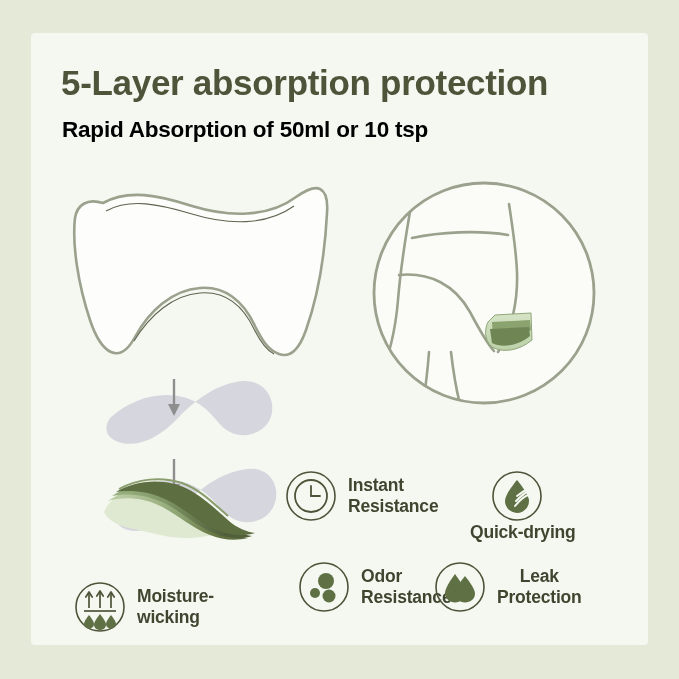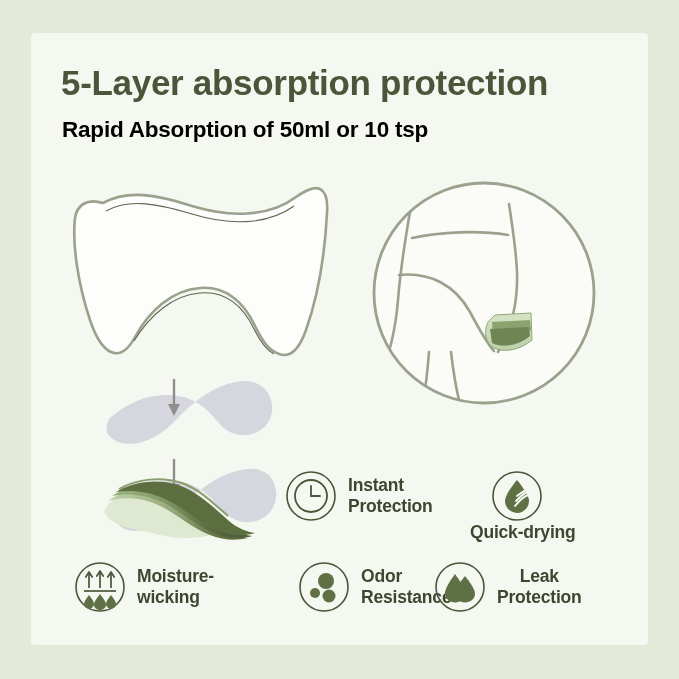--- a/index.html
+++ b/index.html
@@ -70,21 +70,21 @@
     margin-left: 11px;
     font-size: 17.5px;
     font-weight: bold;
     color: #3f4630;
     line-height: 1.2;
     white-space: pre-line;
     letter-spacing: -0.2px;
   }
   .f-instant   { left: 285px; top: 470px; }
   .f-quick     { left: 459px; top: 470px; flex-direction: column; }
-  .f-moisture  { left: 74px;  top: 561px; }
+  .f-moisture  { left: 74px;  top: 581px; }
   .f-odor      { left: 298px; top: 561px; }
   .f-leak      { left: 434px; top: 561px; text-align: center; }
 </style>
 </head>
 <body>
 
 <div id="stage">
 
   <div class="card"></div>
 
@@ -229,21 +229,21 @@
   </svg>
 
   <div class="feature f-instant">
     <svg class="ficon" viewBox="0 0 52 52">
       <circle cx="26" cy="26" r="24" fill="none" stroke="#4d5439" stroke-width="1.6"></circle>
       <circle cx="26" cy="26" r="16" fill="none" stroke="#4d5439" stroke-width="1.8"></circle>
       <line x1="26" y1="26" x2="26" y2="16" stroke="#4d5439" stroke-width="1.8" stroke-linecap="round"></line>
       <line x1="26" y1="26" x2="35" y2="26" stroke="#4d5439" stroke-width="1.8" stroke-linecap="round"></line>
     </svg>
     <div class="flabel">Instant
-Protection</div>
+Resistance</div>
   </div>
 
   <div class="feature f-quick">
     <svg class="ficon" viewBox="0 0 52 52">
       <circle cx="26" cy="26" r="24" fill="none" stroke="#4d5439" stroke-width="1.6"></circle>
       <path d="M 26 10 C 26 10, 38 24, 38 31 C 38 38, 32 43, 26 43
                C 20 43, 14 38, 14 31 C 14 24, 26 10, 26 10 Z" fill="#5f7044"></path>
       <path d="M 24 36 C 28 31, 32 27, 37 25" fill="none" stroke="#f5f8f1" stroke-width="2" stroke-linecap="round"></path>
       <path d="M 25 31 C 29 27, 33 23, 38 21" fill="none" stroke="#f5f8f1" stroke-width="2" stroke-linecap="round"></path>
       <path d="M 26 26 C 30 23, 34 20, 39 18" fill="none" stroke="#f5f8f1" stroke-width="2" stroke-linecap="round"></path>

